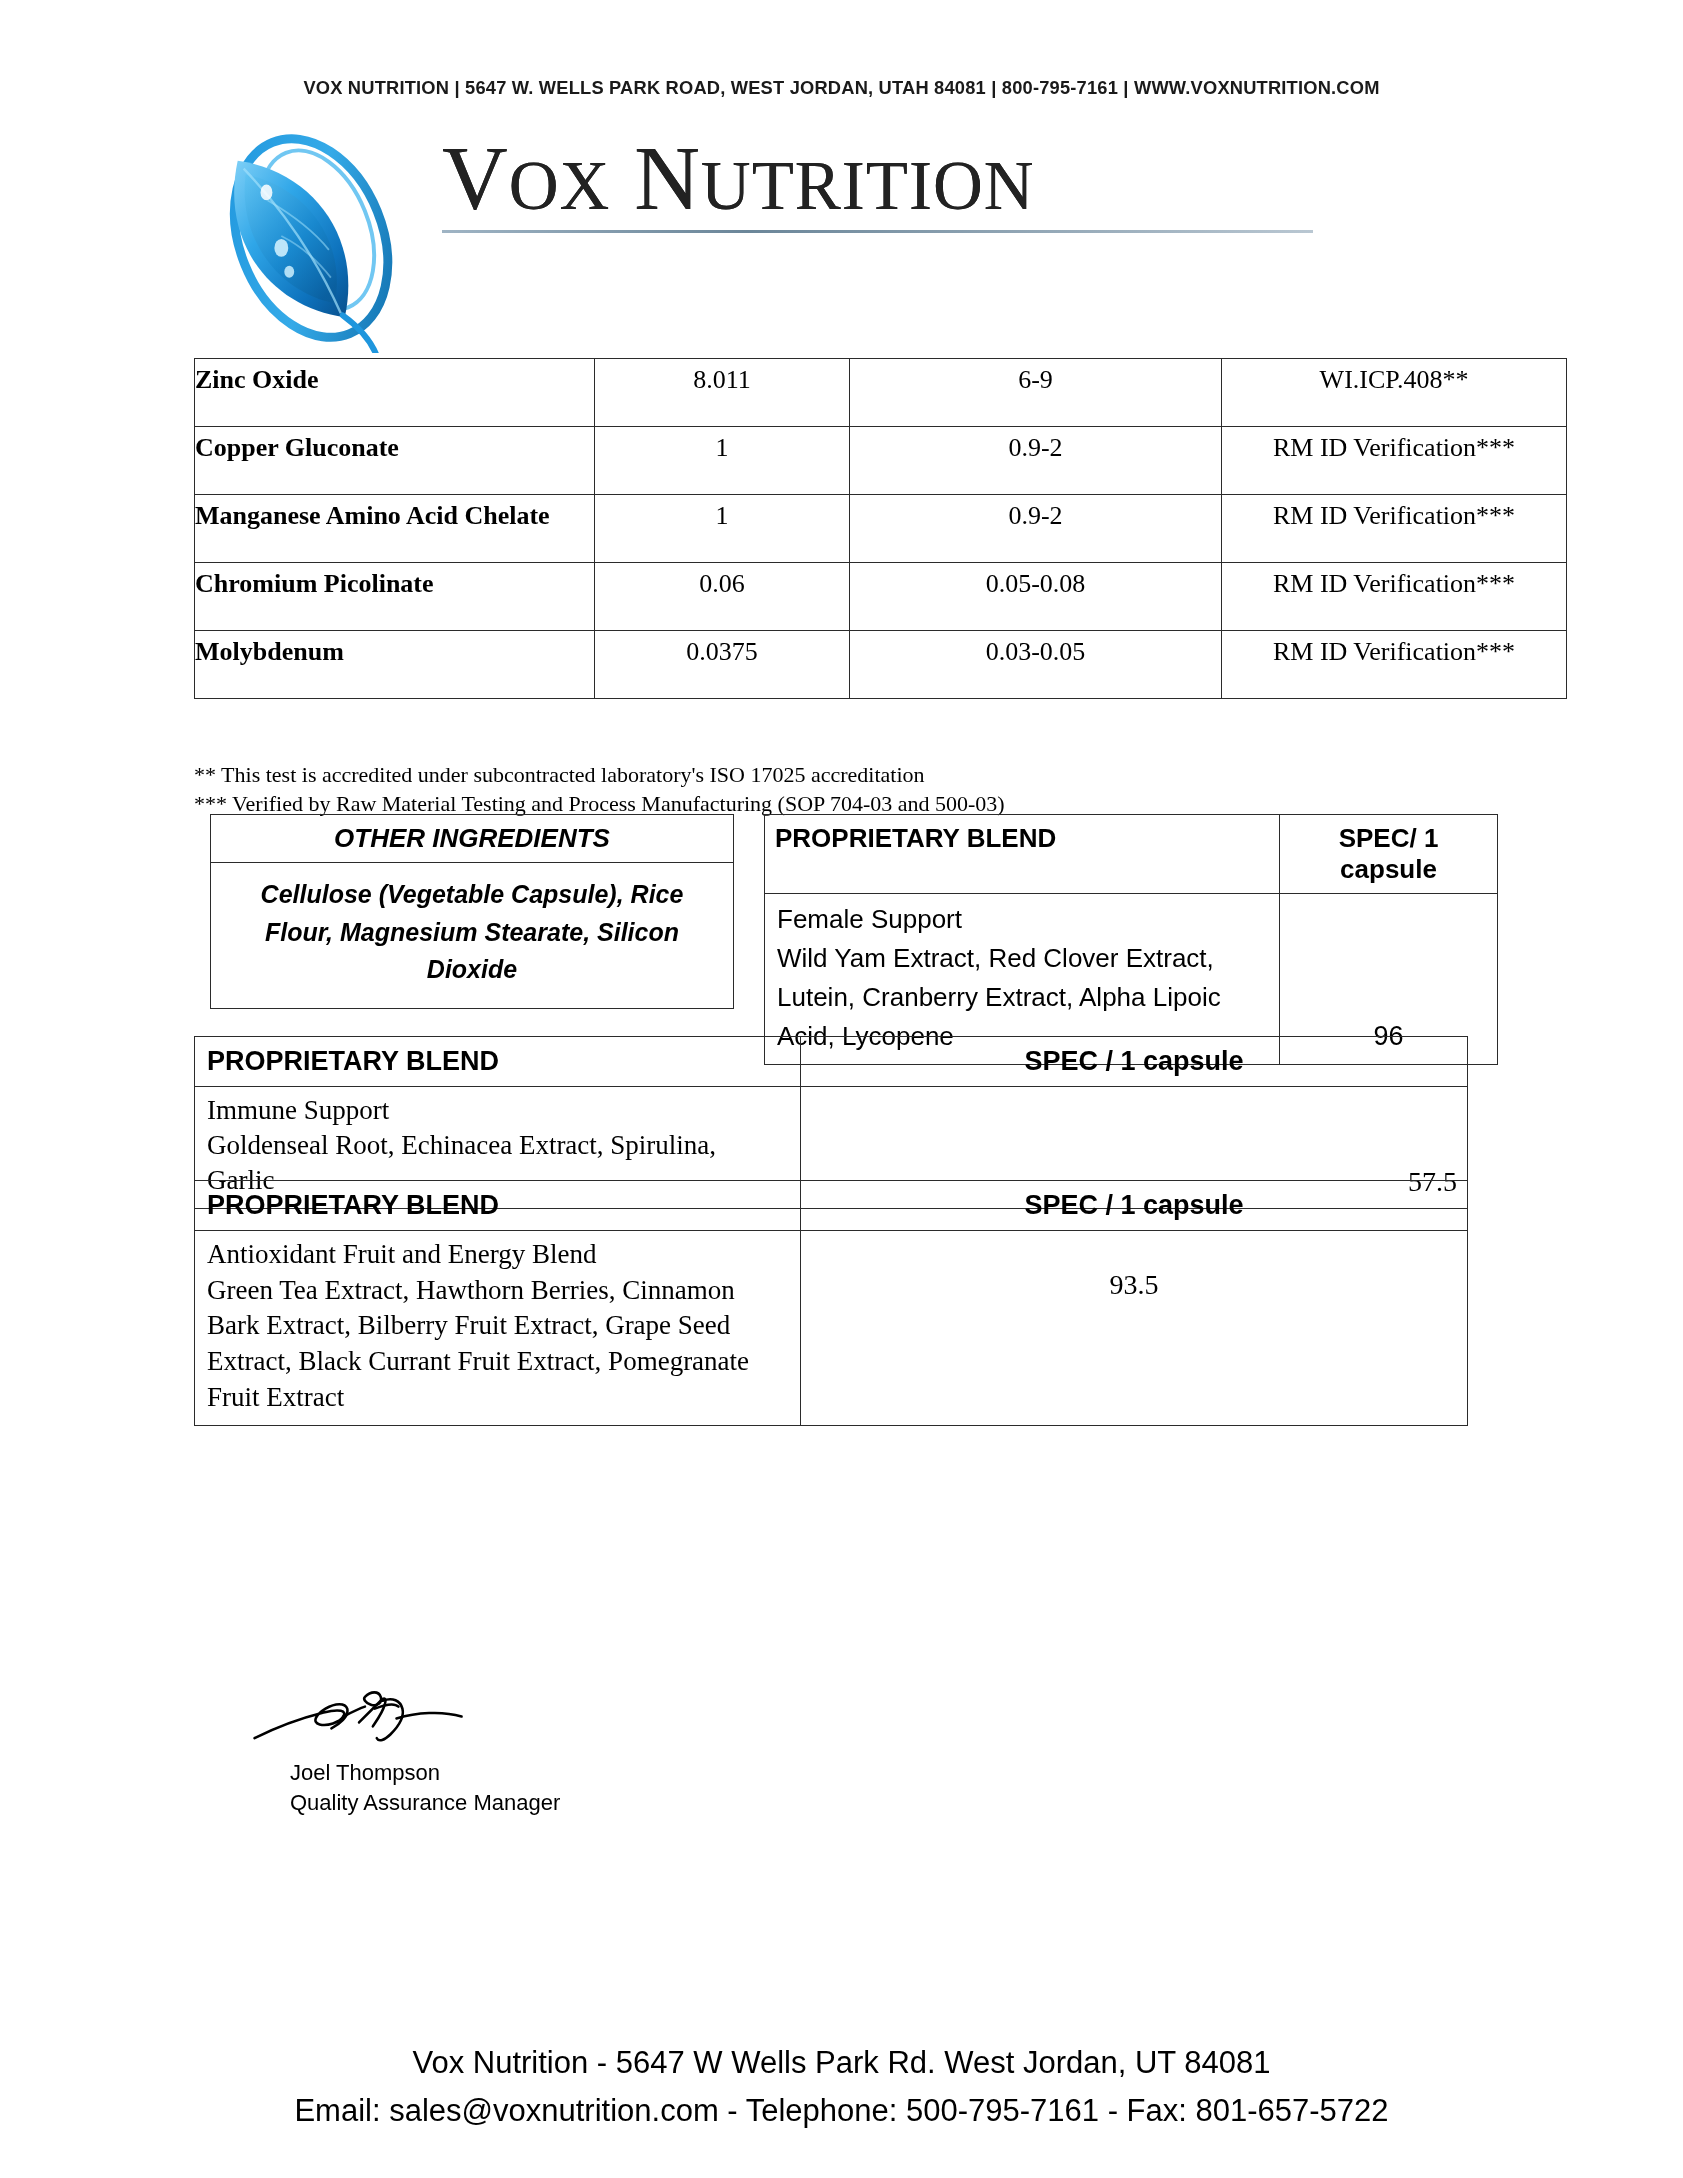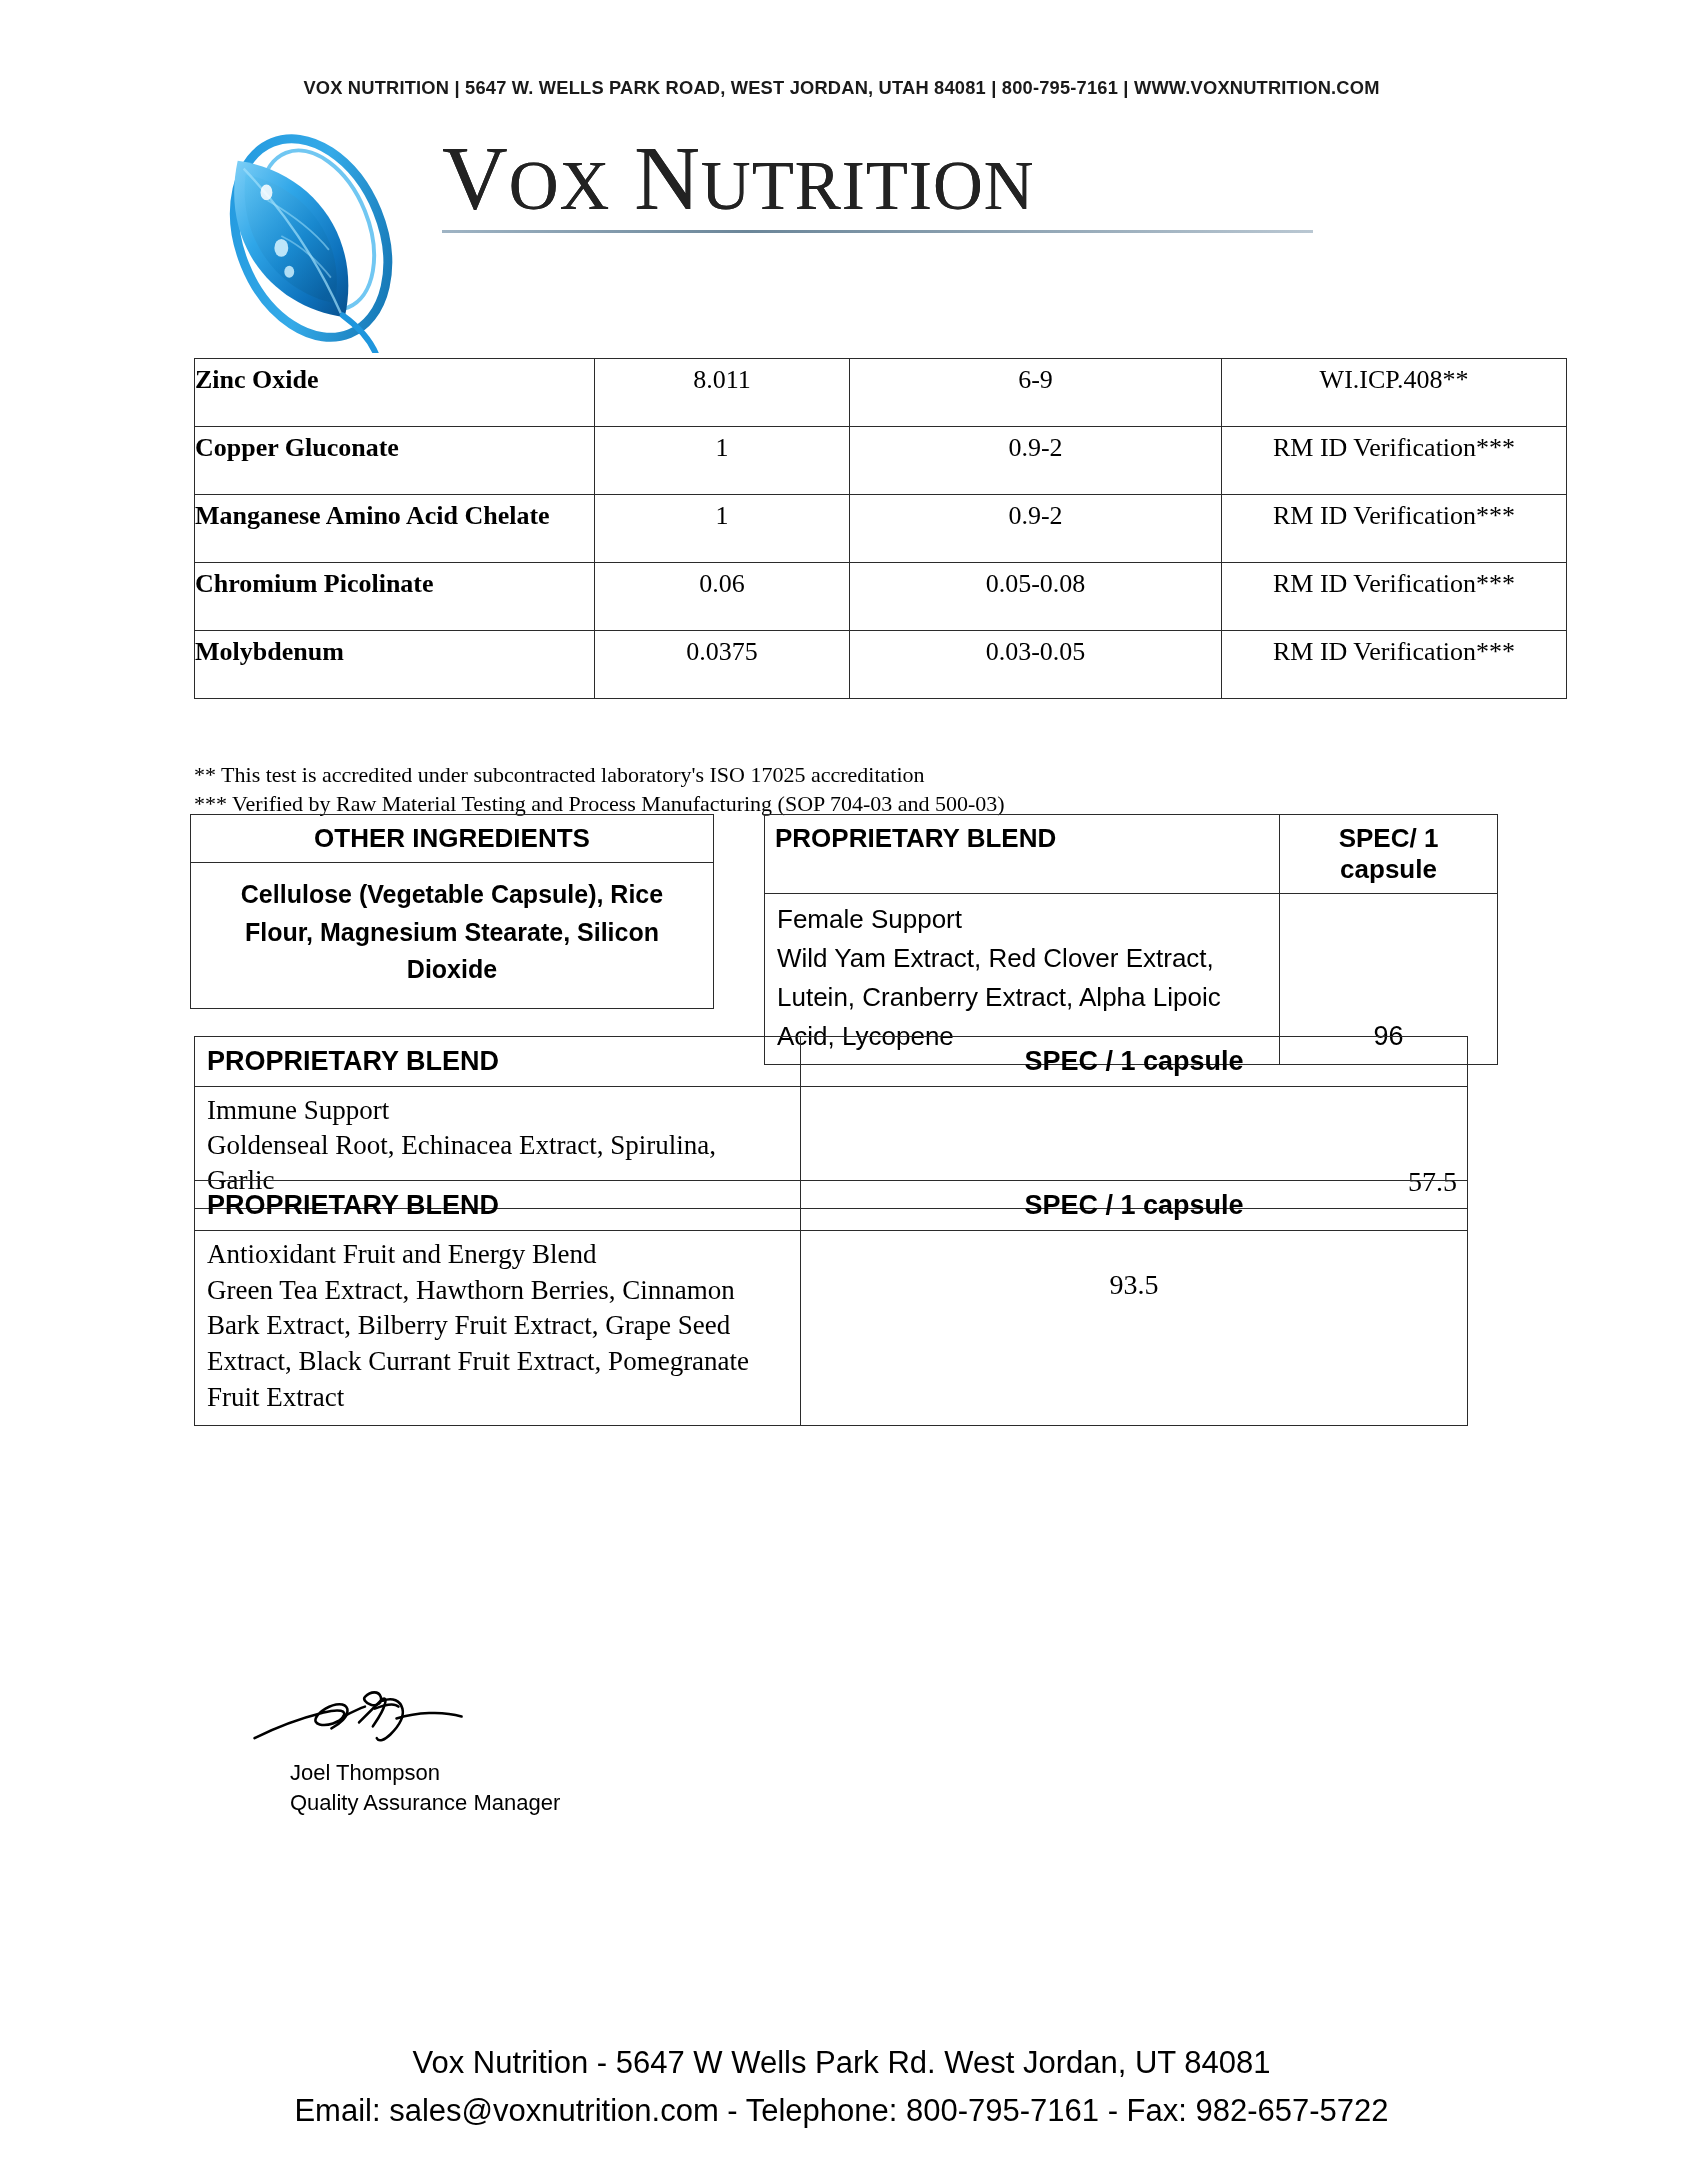--- a/index.html
+++ b/index.html
@@ -122,23 +122,24 @@
     left: 194px;
     top: 760px;
     width: 1188px;
     font-family: "Liberation Serif", serif;
     font-size: 22px;
     line-height: 1.32;
   }
 
   
   #other-ingredients-table {
-    left: 190px;
+    left: 210px;
     top: 814px;
     width: 523px;
+    font-style: italic;
   }
   #other-ingredients-table th.oi-head {
     font-family: "Liberation Sans", sans-serif;
     font-size: 26px;
     font-weight: bold;
     text-align: center;
     padding: 8px 6px;
   }
   #other-ingredients-table td.oi-body {
     font-family: "Liberation Sans", sans-serif;
@@ -459,15 +460,15 @@
       <path d="M 136 18 C 146 14 154 18 156 26 C 158 34 152 44 144 52 C 138 58 132 60 130 56"></path>
       <path d="M 150 36 C 170 30 196 28 216 34"></path>
     </g>
   </svg>
   <div class="sig-name">Joel Thompson</div>
   <div class="sig-title">Quality Assurance Manager</div>
 </div>
 
 <div class="footer">
   <div class="footer-line">Vox Nutrition - 5647 W Wells Park Rd. West Jordan, UT 84081</div>
-  <div class="footer-line">Email: sales@voxnutrition.com - Telephone: 800-795-7161 - Fax: 982-657-5722</div>
+  <div class="footer-line">Email: sales@voxnutrition.com - Telephone: 500-795-7161 - Fax: 801-657-5722</div>
 </div>
 
 
 </body></html>

